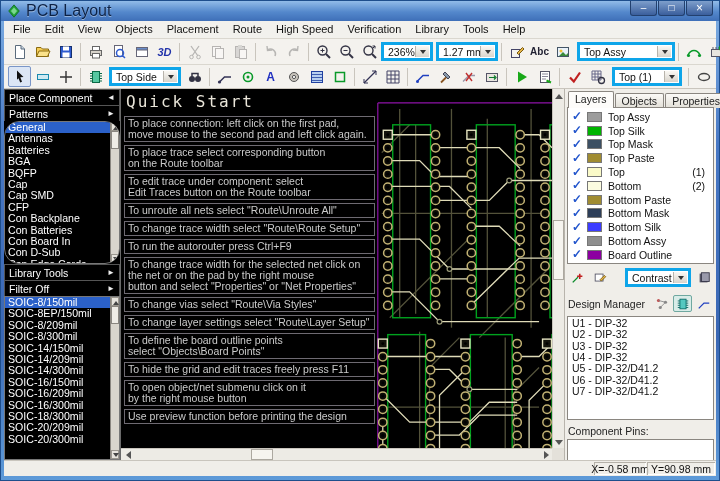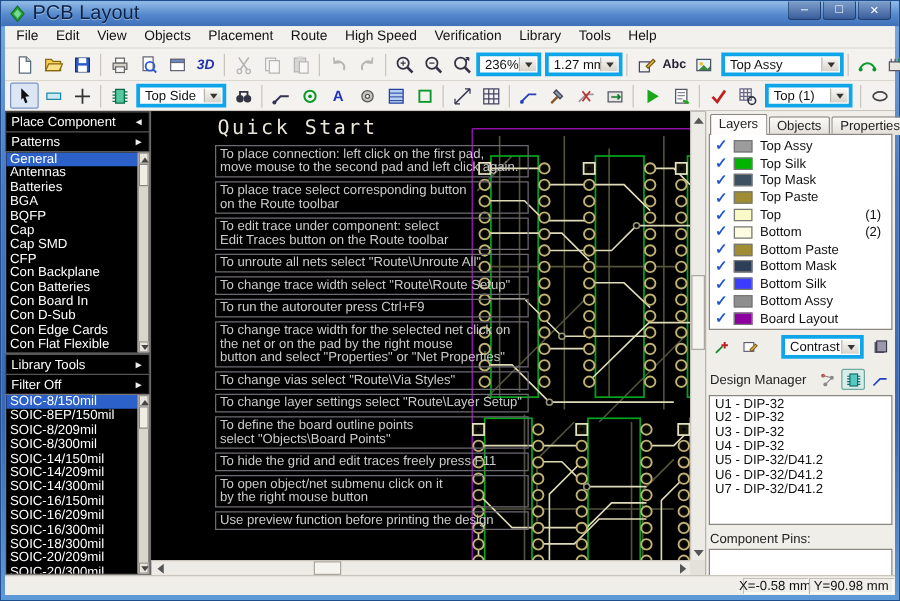--- a/index.html
+++ b/index.html
@@ -53,40 +53,40 @@
 
   
   .main { flex:1; min-height:0; display:flex; }
 
   
   .leftpanel { width:117px; flex:none; background:#000; display:flex; flex-direction:column; border-right:1px solid #6A6A6A; }
   .phdr { height:16px; flex:none; display:flex; align-items:center; justify-content:space-between;
     padding:0 4px; background:#000; color:#FFF; font-size:10.5px; border:1px solid #555; border-bottom:none; }
   .phdr .arr { font-size:8px; color:#EEE; }
   .plist { position:relative; overflow:hidden; background:#000; border:1px solid #777; }
-  .plist.l1 { height:162px; flex:none; }
+  .plist.l1 { height:143px; flex:none;border-radius:15px; }
   .plist.l2 { flex:1; }
   .pitems { margin-right:9px; }
   .pitem { height:11.4px; line-height:11.4px; font-size:10.6px; color:#FFF; padding-left:3px;
     white-space:nowrap; overflow:hidden; }
   .pitem.selected { background:#2B61C9; }
   .lscroll { position:absolute; right:0; top:0; bottom:0; width:9px; background:#D9D5CD;
     border-left:1px solid #8A8680; display:flex; flex-direction:column; }
   .sarr { height:9px; flex:none; position:relative; background:#E7E4DD; border:1px solid #9A968E; }
   .sarr::after { content:""; position:absolute; left:1px; top:2px; border:3px solid transparent; }
   .sarr.up::after { border-bottom:4px solid #444; top:0px; }
   .sarr.down::after { border-top:4px solid #444; }
   .sthumb { height:18px; flex:none; background:#EFECE6; border:1px solid #8A8680; }
   .sfill { flex:1; }
 
   
   .canvas-wrap { flex:1; min-width:0; position:relative; background:#000; }
   .canvas { position:absolute; left:0; top:0; right:12px; bottom:12px; background:#000; overflow:hidden; }
   .pcb-art { position:absolute; left:0; top:0; width:100%; height:100%; }
-  .tips { position:absolute; left:3px; top:2px; width:251px;margin-left:48px; }
+  .tips { position:absolute; left:3px; top:2px; width:251px; }
   .qs-title { font-family:"DejaVu Sans Mono", monospace; font-size:16px; letter-spacing:2px;
     color:#E9E5D9; margin:1px 0 5px 2px; }
   .tip { border:1px solid #6E6A72; margin-bottom:3px; padding:1px 3px; color:#CBCBCB;
     font-size:10.5px; line-height:11px; white-space:pre-line; }
   .vscroll { position:absolute; right:0; top:0; bottom:12px; width:12px; background:#EDEBE5;
     border-left:1px solid #C9C5BD; display:flex; flex-direction:column; }
   .hscroll { position:absolute; left:0; right:12px; bottom:0; height:12px; background:#EDEBE5;
     border-top:1px solid #C9C5BD; display:flex; }
   .scorner { position:absolute; right:0; bottom:0; width:12px; height:12px; background:#E4E1DA; }
   .varr { height:11px; flex:none; position:relative; }
@@ -973,21 +973,21 @@
             <div class="lrow">
               <span class="lcheck">✓</span>
               <span class="lswatch" style="background: rgb(142, 142, 142);"></span>
               <span class="lname">Bottom Assy</span>
               <span class="lcount"></span>
             </div>
 
             <div class="lrow">
               <span class="lcheck">✓</span>
               <span class="lswatch" style="background: rgb(140, 0, 160);"></span>
-              <span class="lname">Board Layout</span>
+              <span class="lname">Board Outline</span>
               <span class="lcount"></span>
             </div>
           </div>
         <div class="lbtnrow">
           <span class="sbtn">
               <svg viewBox="0 0 16 16">
                 <path d="M2 13 L8 7" stroke="#0A8A2A" stroke-width="1.6"></path>
                 <path d="M10 3 V9 M7 6 H13" stroke="#C02020" stroke-width="1.8"></path>
               </svg>
             </span>

